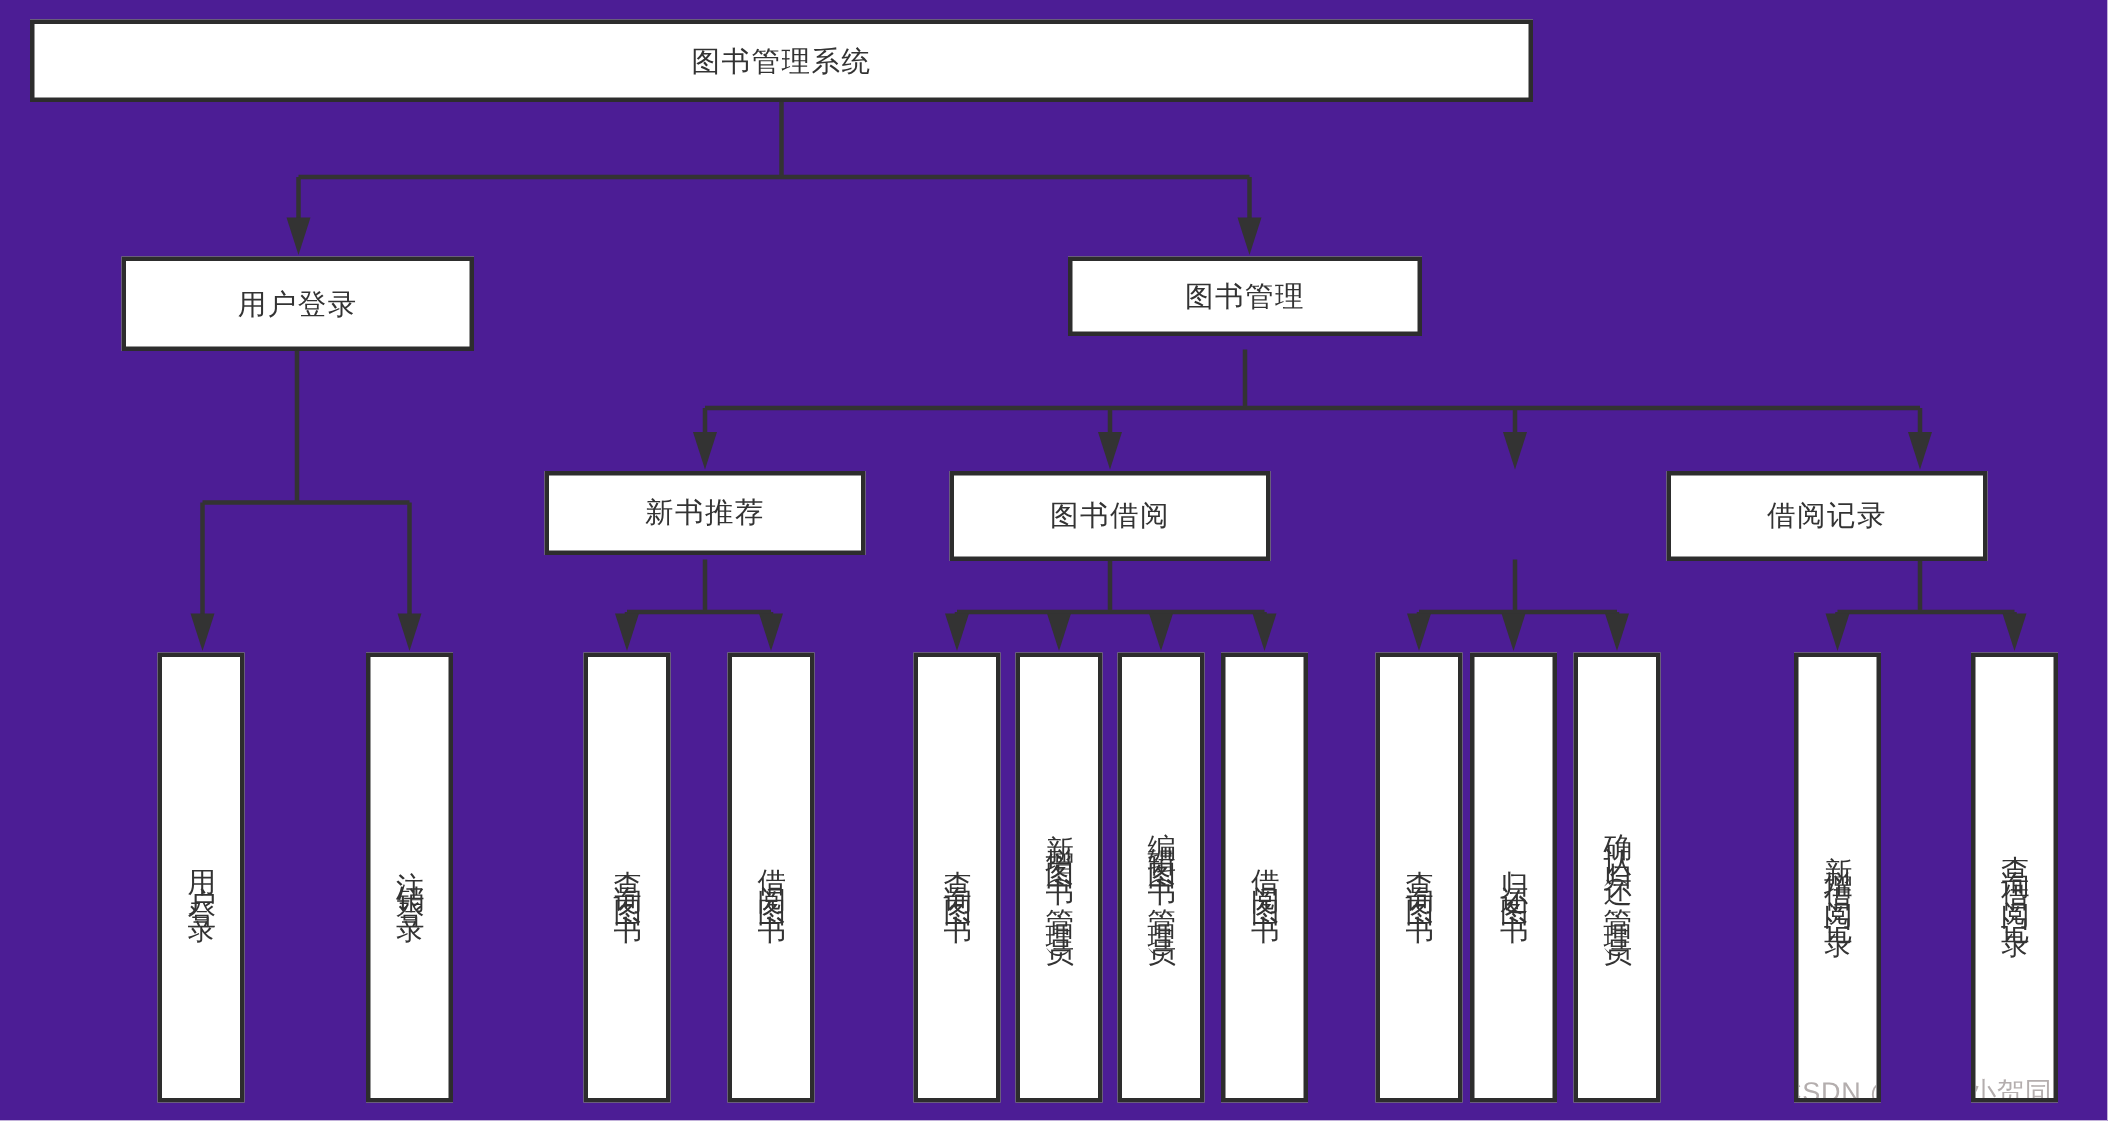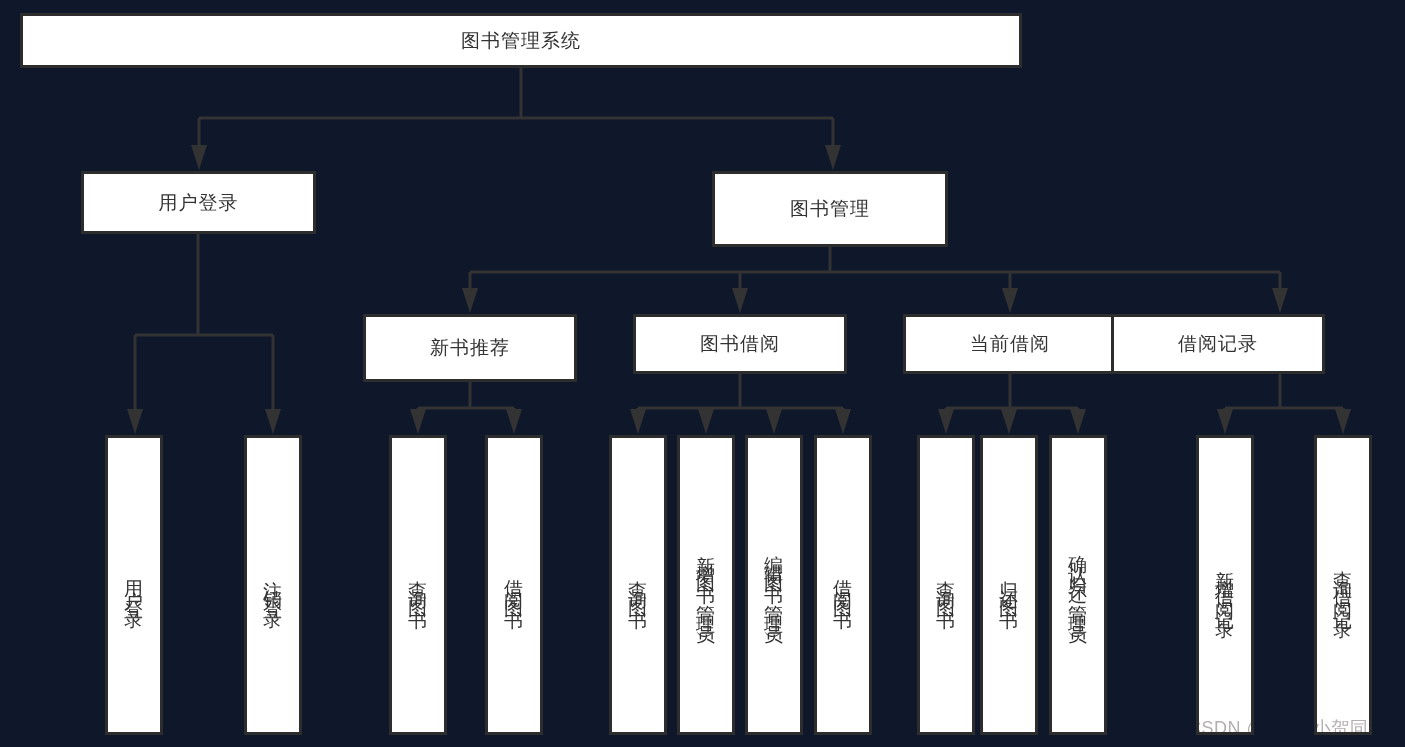--- a/index.html
+++ b/index.html
@@ -1,20 +1,20 @@
 <!DOCTYPE html>
 <html><head>
 <meta charset="utf-8">
 <style>
   html, body { margin: 0; padding: 0; background: #fff; }
   #stage {
     position: relative;
     width: 1405px;
     height: 747px;
-    background: #0f172a;
+    background: #4c1d95;
     font-family: "Liberation Sans", sans-serif;
     overflow: hidden;
   }
   #connectors {
     position: absolute;
     left: 0; top: 0;
     z-index: 1;
   }
   .box {
     position: absolute;
@@ -128,25 +128,24 @@
       <polygon points="1001,409 1017,409 1009,434"></polygon>
       <polygon points="1070,409 1086,409 1078,434"></polygon>
       <polygon points="1217,409 1233,409 1225,434"></polygon>
       <polygon points="1335,409 1351,409 1343,434"></polygon>
     </g>
   </svg>
 
   <div class="box" style="left:20px; top:13px; width:1002px; height:55px;">图书管理系统</div>
 
   <div class="box" style="left:81px; top:171px; width:235px; height:63px;">用户登录</div>
-  <div class="box" style="left:712px; top:171px; width:236px; height:76px;">图书管理</div>
+  <div class="box" style="left:712px; top:171px; width:236px; height:53px;">图书管理</div>
 
-  <div class="box" style="left:363px; top:314px; width:214px; height:68px;">新书推荐</div>
+  <div class="box" style="left:363px; top:314px; width:214px; height:56px;">新书推荐</div>
   <div class="box" style="left:633px; top:314px; width:214px; height:60px;text-align:center;">图书借阅</div>
-  <div class="box" style="left:903px; top:314px; width:214px; height:60px;">当前借阅</div>
   <div class="box" style="left:1111px; top:314px; width:214px; height:60px;">借阅记录</div>
 
   <div class="vbox" style="left:105px;">
     <span>用户登录</span>
   </div>
   <div class="vbox" style="left:244px;">
     <span>注销登录</span>
   </div>
 
   <div class="vbox" style="left:389px;">

